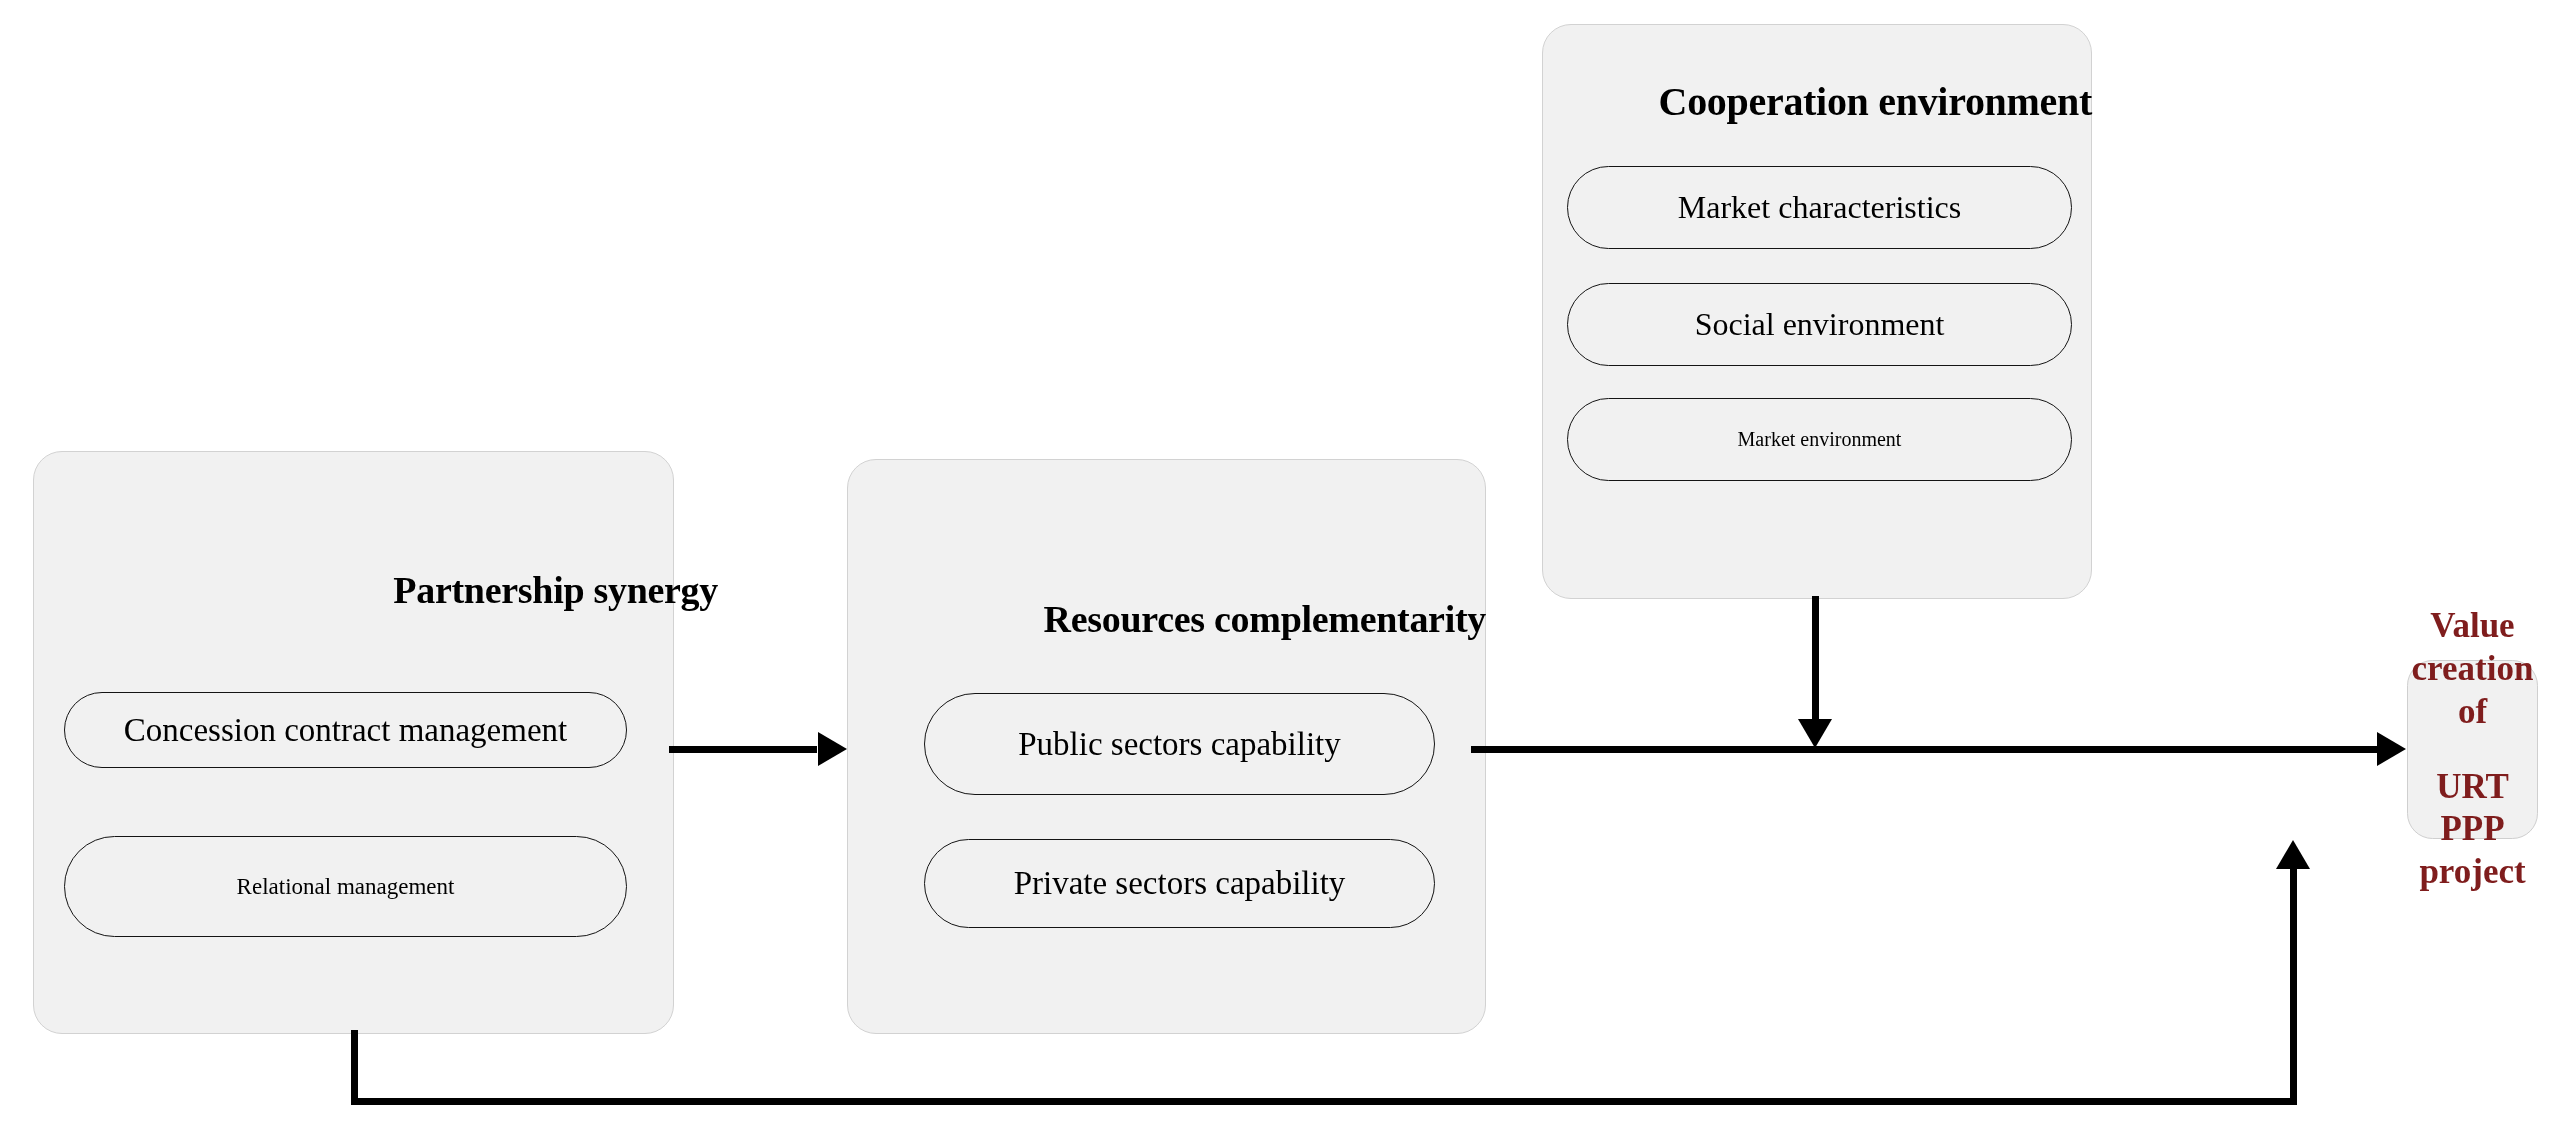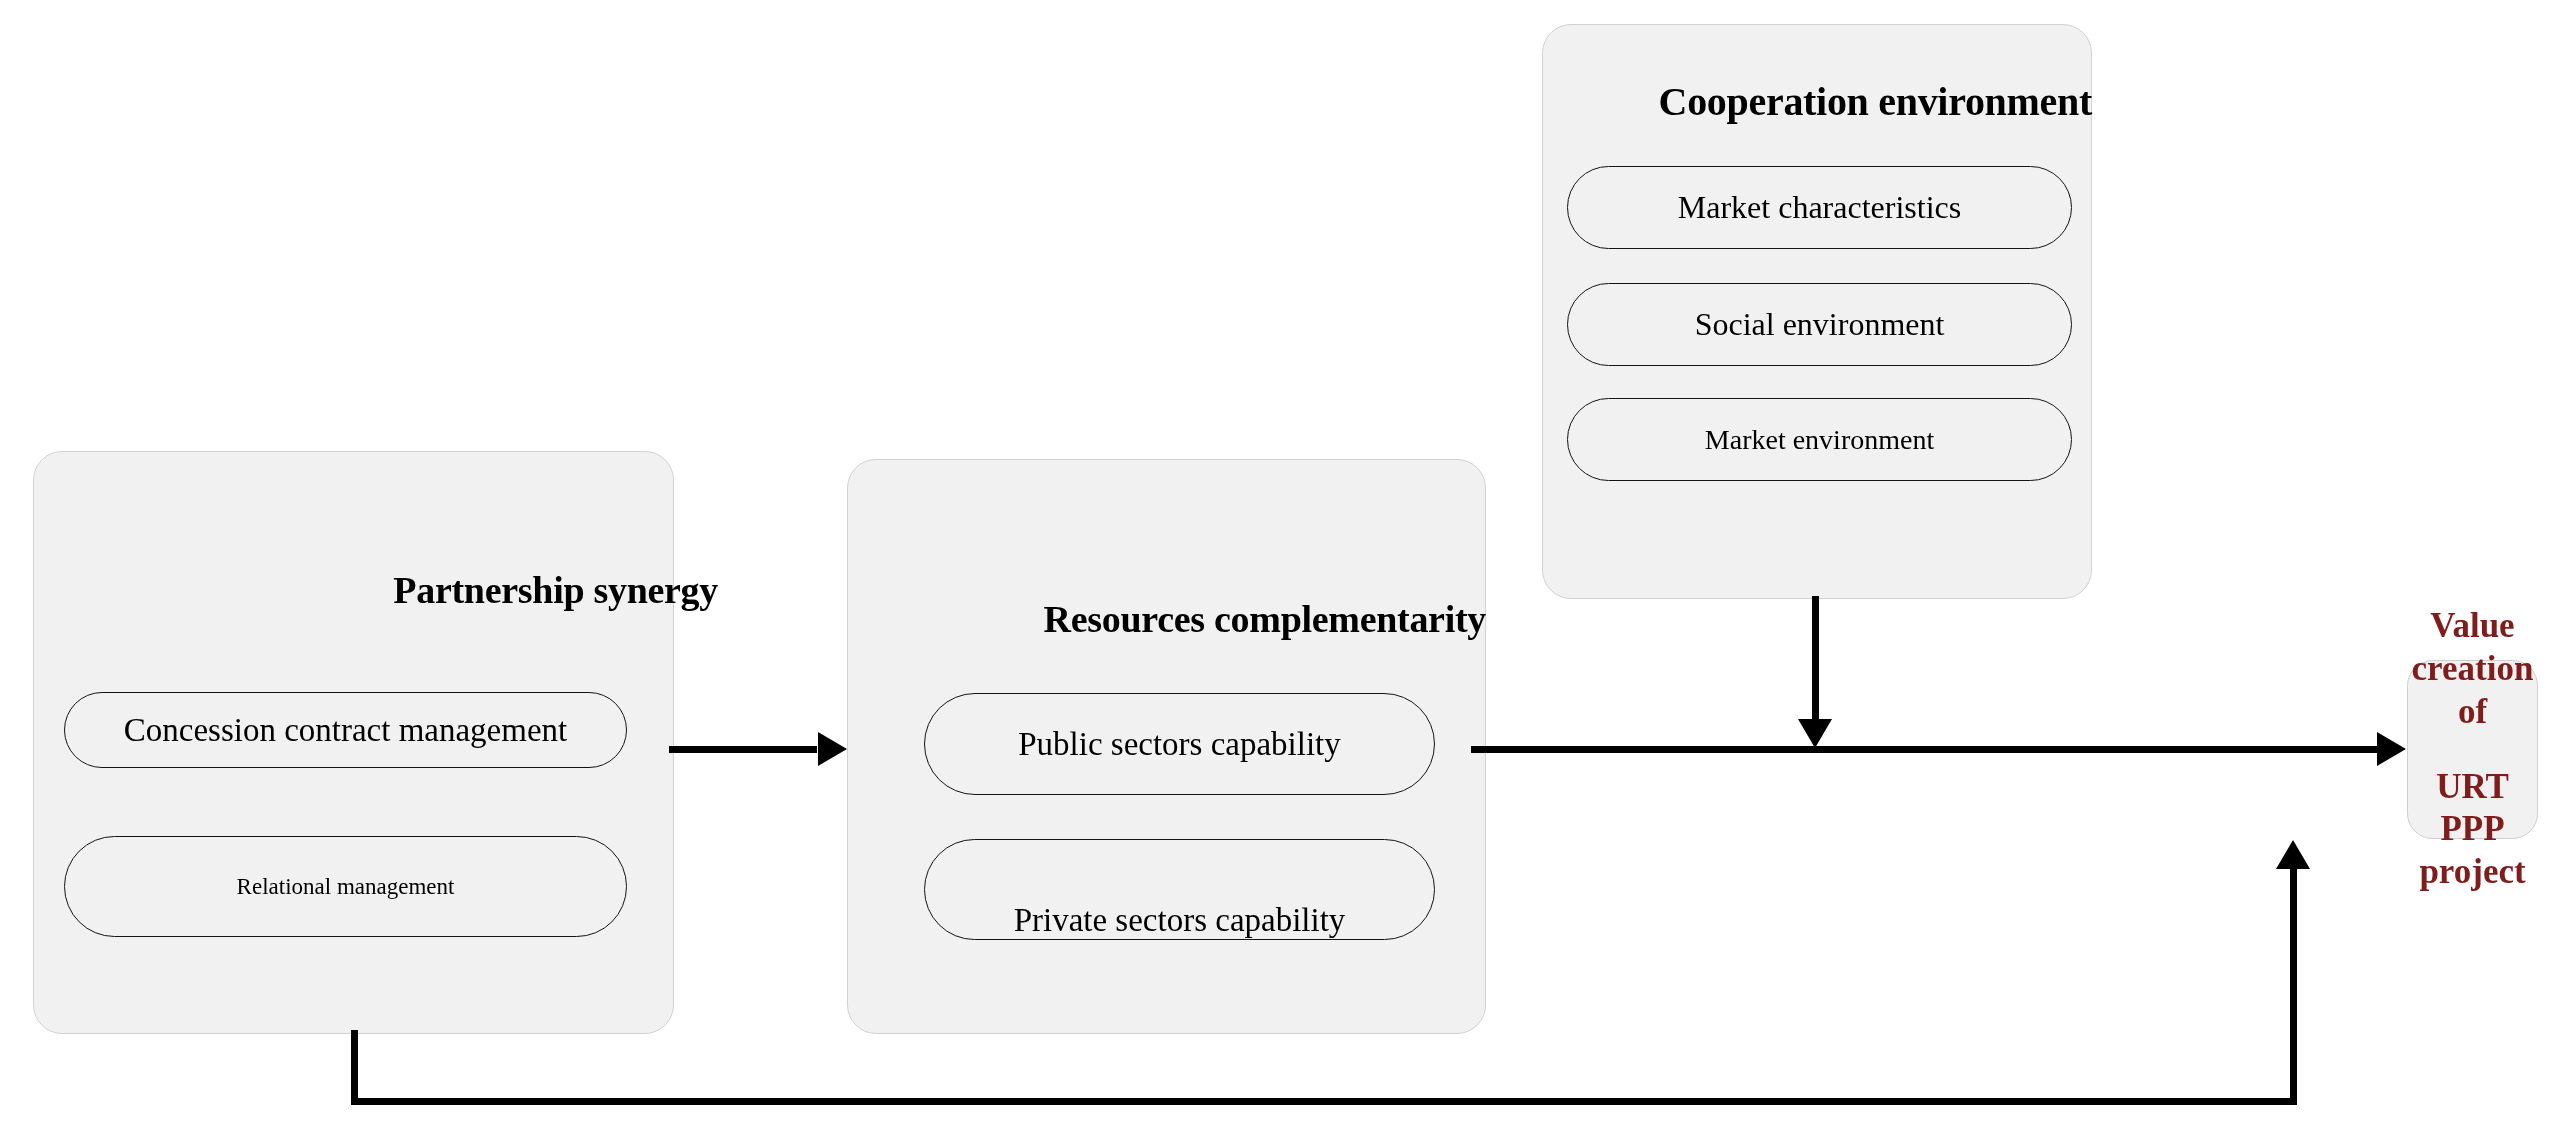--- a/index.html
+++ b/index.html
@@ -111,34 +111,34 @@
   <div class="pill" style="left:64px; top:836px; width:563px; height:101px; font-size:23px;">
     <span>Relational management</span>
   </div>
 
   <div class="group-box" style="left:847px; top:459px; width:639px; height:575px;">
   </div>
   <div class="group-title" style="left:847px; top:569px; width:639px; font-size:38px;margin-top:28px;">Resources complementarity</div>
   <div class="pill" style="left:924px; top:693px; width:511px; height:102px; font-size:33px;">
     <span>Public sectors capability</span>
   </div>
-  <div class="pill" style="left:924px; top:839px; width:511px; height:101px; font-size:33px;align-items:flex-end;">
+  <div class="pill" style="left:924px; top:839px; width:511px; height:89px; font-size:33px;">
     <span>Private sectors capability</span>
   </div>
 
   <div class="group-box" style="left:1542px; top:24px; width:550px; height:575px;">
   </div>
   <div class="group-title" style="left:1542px; top:78px; width:550px; font-size:40px;">Cooperation environment</div>
   <div class="pill" style="left:1567px; top:166px; width:505px; height:83px; font-size:32px;">
     <span>Market characteristics</span>
   </div>
   <div class="pill" style="left:1567px; top:283px; width:505px; height:83px; font-size:32px;">
     <span>Social environment</span>
   </div>
-  <div class="pill" style="left:1567px; top:398px; width:505px; height:83px; font-size:28px;">
+  <div class="pill" style="left:1567px; top:398px; width:505px; height:83px; font-size:20px;">
     <span>Market environment</span>
   </div>
 
   <div class="value-box" style="left:2407px; top:660px; width:131px; height:179px; font-size:35px;">
     <span>Value creation of</span>
     <span>URT PPP project</span>
   </div>
 
   <div class="hline" style="left:669px; top:746px; width:148px;"></div>
   <div class="arrow-right" style="left:818px; top:732px;"></div>

